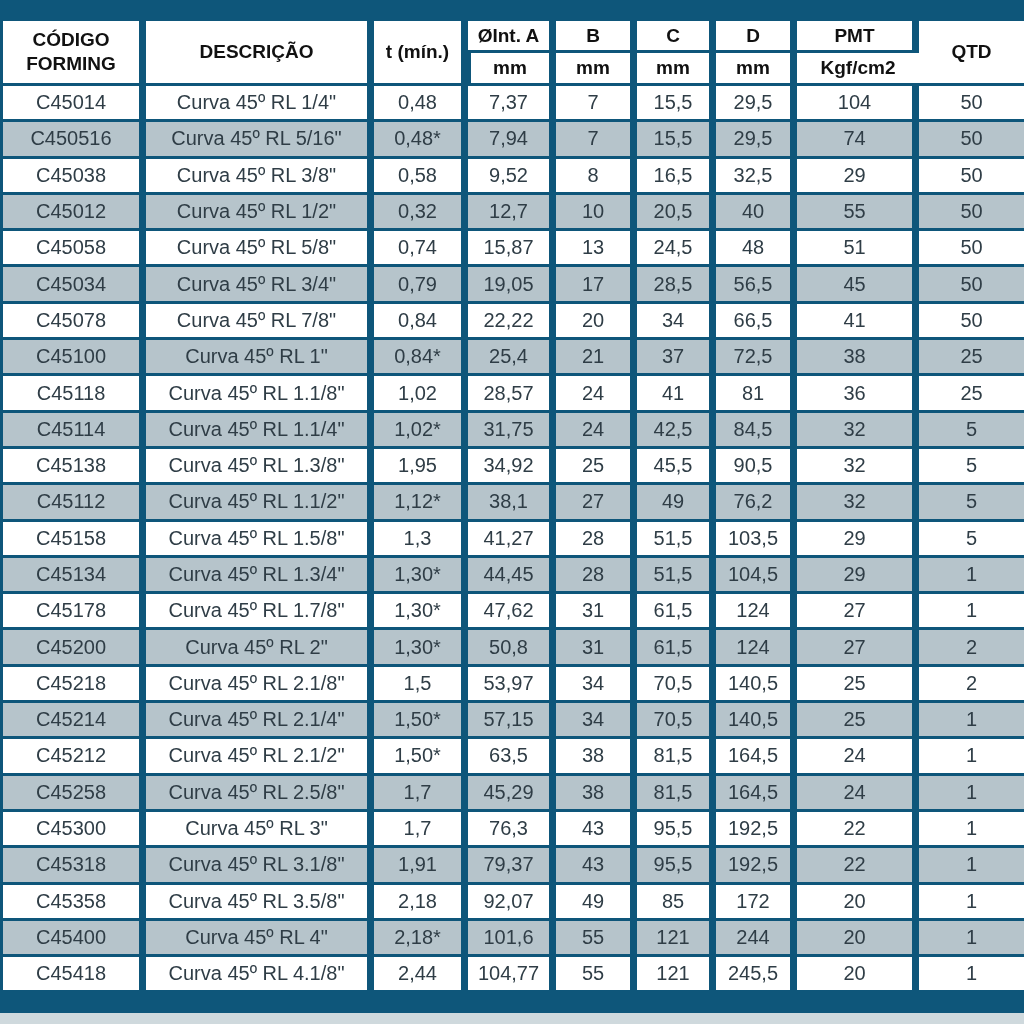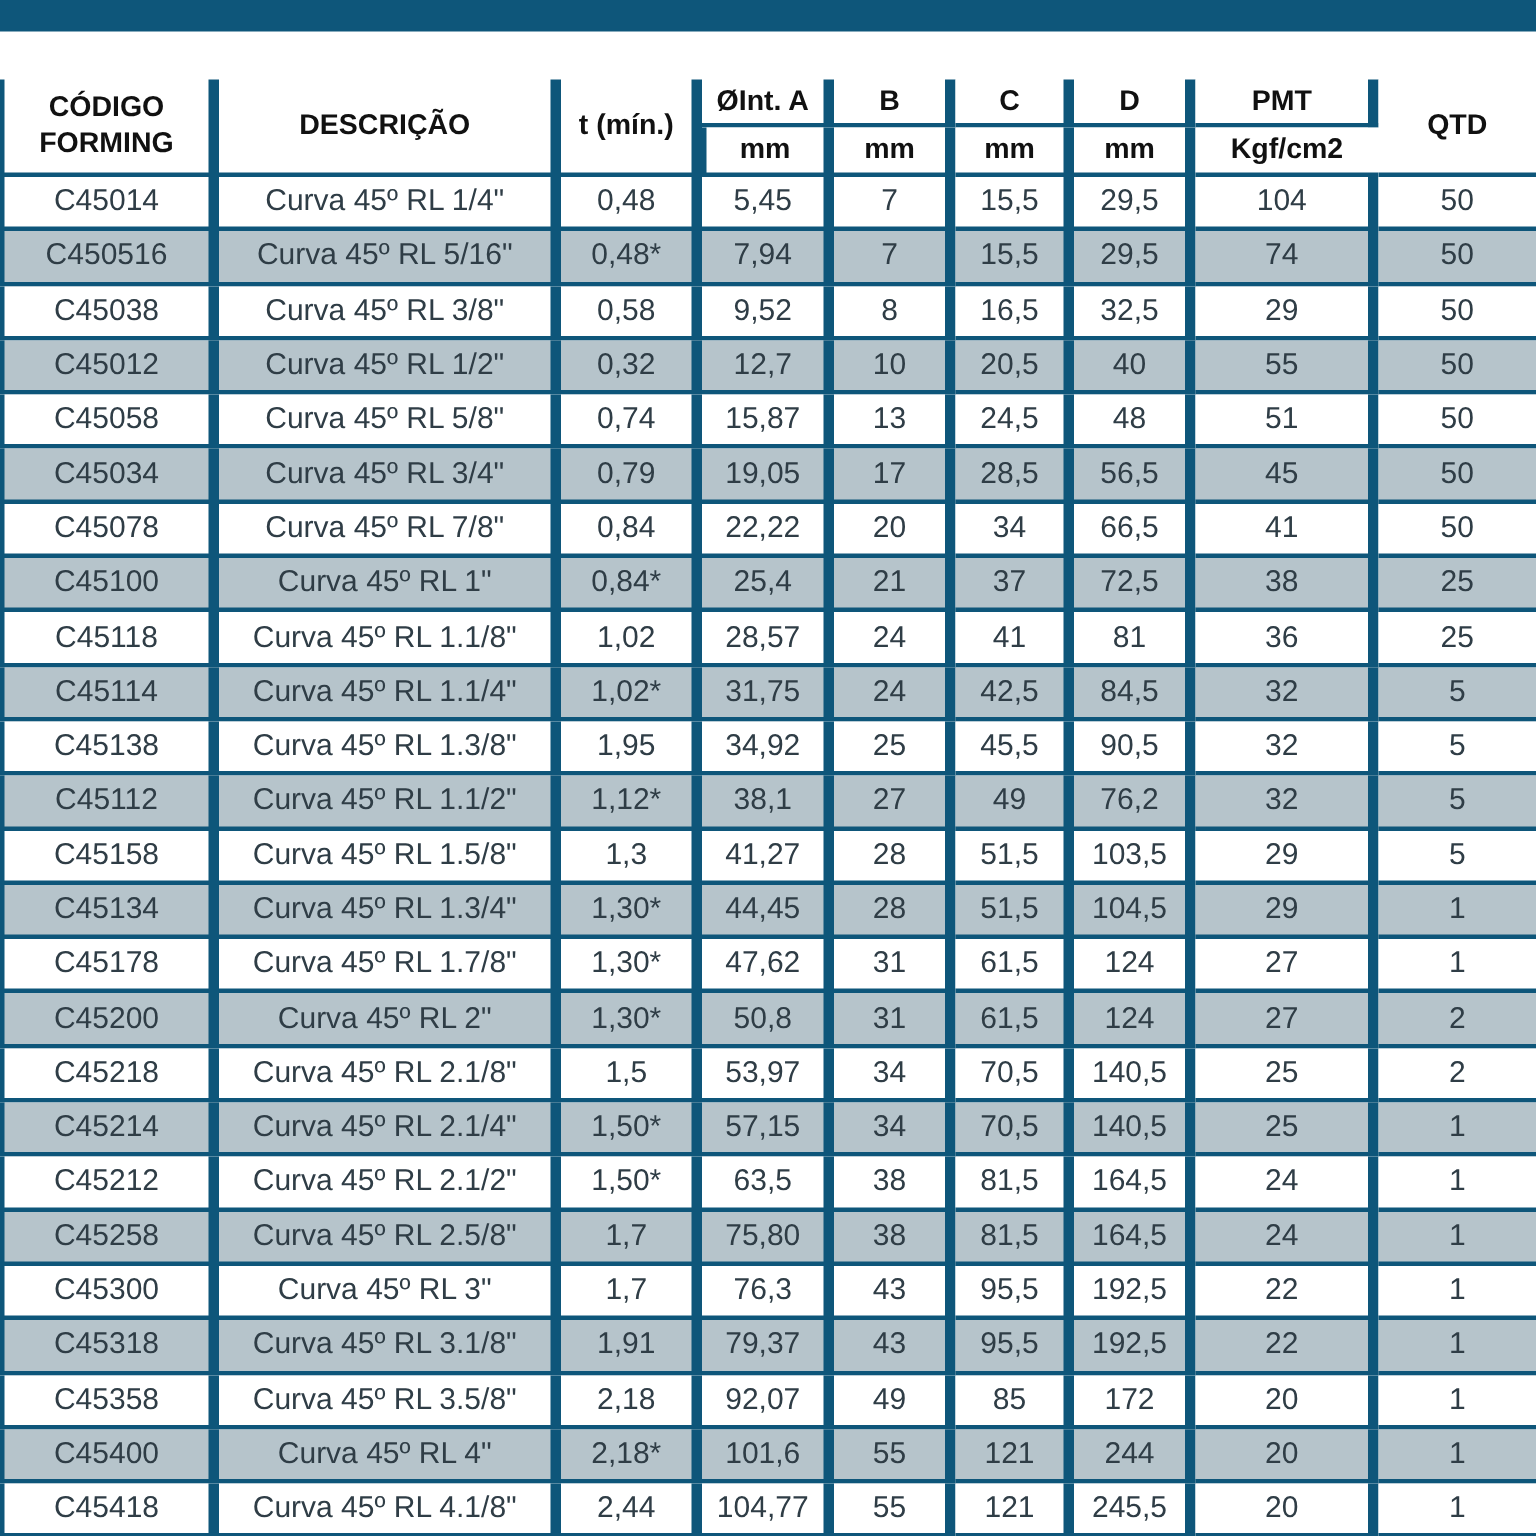--- a/index.html
+++ b/index.html
@@ -18,21 +18,20 @@
   .top-bar {
     width: 100%;
     height: 21px;
     background: var(--border, #0e567a);
   }
   table {
     width: 1024px;
     table-layout: fixed;
     border-collapse: separate;
     border-spacing: 0;
-    margin-top: 32px;
   }
   th, td {
     text-align: center;
     vertical-align: middle;
     border-right: 7px solid var(--border, #0e567a);
     border-bottom: 3px solid var(--border, #0e567a);
     overflow: hidden;
     white-space: nowrap;
   }
   th:first-child, td:first-child { border-left: 3px solid var(--border, #0e567a); }
@@ -103,21 +102,21 @@
         <th>mm</th>
         <th>mm</th>
         <th>Kgf/cm2</th>
       </tr>
     </thead>
     <tbody>
         <tr>
           <td>C45014</td>
           <td>Curva 45º RL 1/4"</td>
           <td>0,48</td>
-          <td>5,45</td>
+          <td>7,37</td>
           <td>7</td>
           <td>15,5</td>
           <td>29,5</td>
           <td>104</td>
           <td>50</td>
         </tr>
         <tr class="alt">
           <td>C450516</td>
           <td>Curva 45º RL 5/16"</td>
           <td>0,48*</td>
@@ -312,21 +311,21 @@
           <td>38</td>
           <td>81,5</td>
           <td>164,5</td>
           <td>24</td>
           <td>1</td>
         </tr>
         <tr class="alt">
           <td>C45258</td>
           <td>Curva 45º RL 2.5/8"</td>
           <td>1,7</td>
-          <td>75,80</td>
+          <td>45,29</td>
           <td>38</td>
           <td>81,5</td>
           <td>164,5</td>
           <td>24</td>
           <td>1</td>
         </tr>
         <tr>
           <td>C45300</td>
           <td>Curva 45º RL 3"</td>
           <td>1,7</td>

